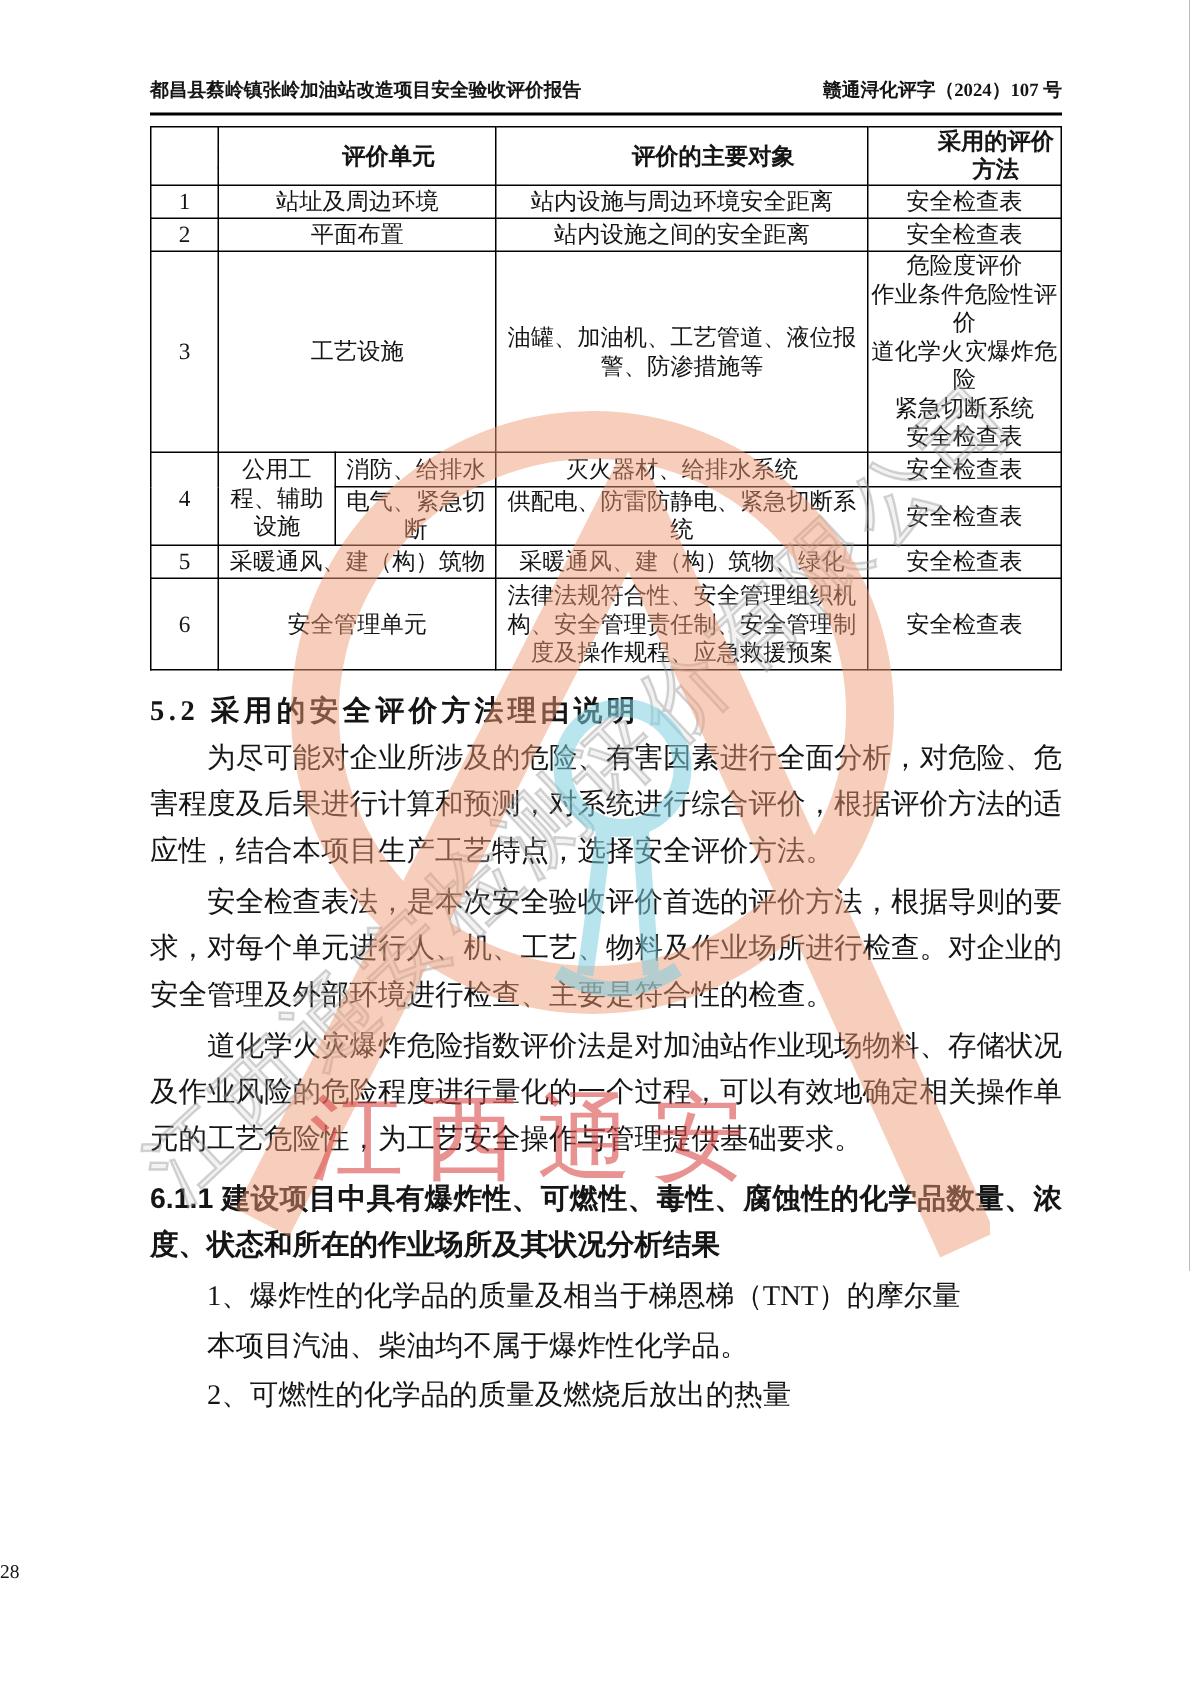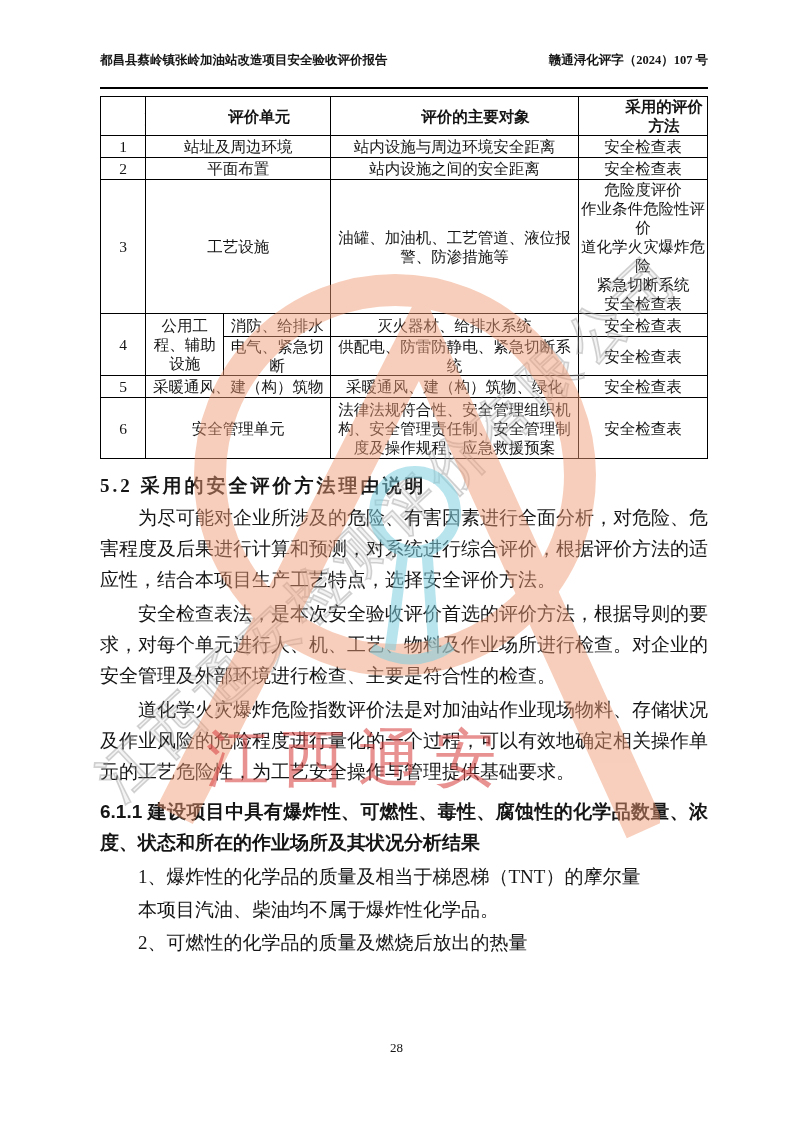--- a/index.html
+++ b/index.html
@@ -1,41 +1,41 @@
 <!DOCTYPE html>
 <html><head>
 <meta charset="utf-8">
 <style>
   html,body{margin:0;padding:0;background:#888;}
   .page{position:relative;width:793px;height:1122px;background:#ffffff;margin:0 auto;
         font-family:"Liberation Serif","DejaVu Serif",serif;color:#151515;overflow:hidden;}
   .content{position:absolute;top:0;left:0;right:0;padding:52px 85px 0 100px;z-index:2;}
 
   .doc-header{display:flex;justify-content:space-between;align-items:flex-end;
-              font-size:12.5px;font-weight:bold;border-bottom:2.5px solid #000;padding-bottom:18px;}
+              font-size:12.5px;font-weight:bold;border-bottom:2.5px solid #000;padding-bottom:6px;}
 
   .table-title{text-align:center;font-weight:bold;font-size:17px;margin-top:16px;letter-spacing:1px;}
 
   table.eval{border-collapse:collapse;width:100%;margin-top:7px;table-layout:fixed;}
   table.eval th,table.eval td{border:1.6px solid #000;font-size:15.5px;text-align:center;
       padding:0 2px;line-height:19px;vertical-align:middle;overflow:hidden;}
   table.eval th{font-weight:bold;padding-left:44px;}
   tr.h22{height:22px;} tr.h23{height:23px;} tr.h98{height:98px;} tr.h61{height:61px;}
 
   .sec52-title{font-size:19px;font-weight:bold;margin-top:14px;letter-spacing:3px;}
   .para{font-size:19px;line-height:31px;text-align:justify;text-indent:2em;margin-top:3px;}
 
   .sec6-title{font-family:"Liberation Sans","DejaVu Sans",sans-serif;font-size:20.5px;
               font-weight:bold;margin-top:58px;letter-spacing:1px;}
   .sec61-title{font-size:19.5px;font-weight:bold;margin-top:21px;letter-spacing:4px;}
   .sec611-title{font-family:"Liberation Sans","DejaVu Sans",sans-serif;font-size:19px;
               font-weight:600;line-height:31px;margin-top:9px;text-align:justify;}
   .item{font-size:19px;line-height:33px;text-indent:2em;margin-top:2px;}
 
-  .page-number{position:absolute;top:1040px;left:0;right:0;text-align:center;font-size:13px;z-index:2;}
+  .page-number{position:absolute;top:1040px;left:0;right:0;font-size:13px;z-index:2;}
 
   .watermarks{position:absolute;top:0;left:0;width:793px;height:1122px;z-index:3;pointer-events:none;}
   .wm-gray{position:absolute;left:-62px;top:488px;width:900px;text-align:center;white-space:nowrap;
            font-size:58px;letter-spacing:6px;font-family:"Liberation Serif","DejaVu Serif",serif;
            color:rgba(160,160,160,0.12);-webkit-text-stroke:1.6px rgba(150,150,150,0.42);
            transform:rotate(-43deg);}
   .wm-red{position:absolute;left:206px;top:716px;white-space:nowrap;font-size:63px;letter-spacing:13px;
           color:rgba(217,74,74,0.60);font-family:"Liberation Serif","DejaVu Serif",serif;}
   .wm-logo{position:absolute;left:140px;top:230px;}
 </style>

